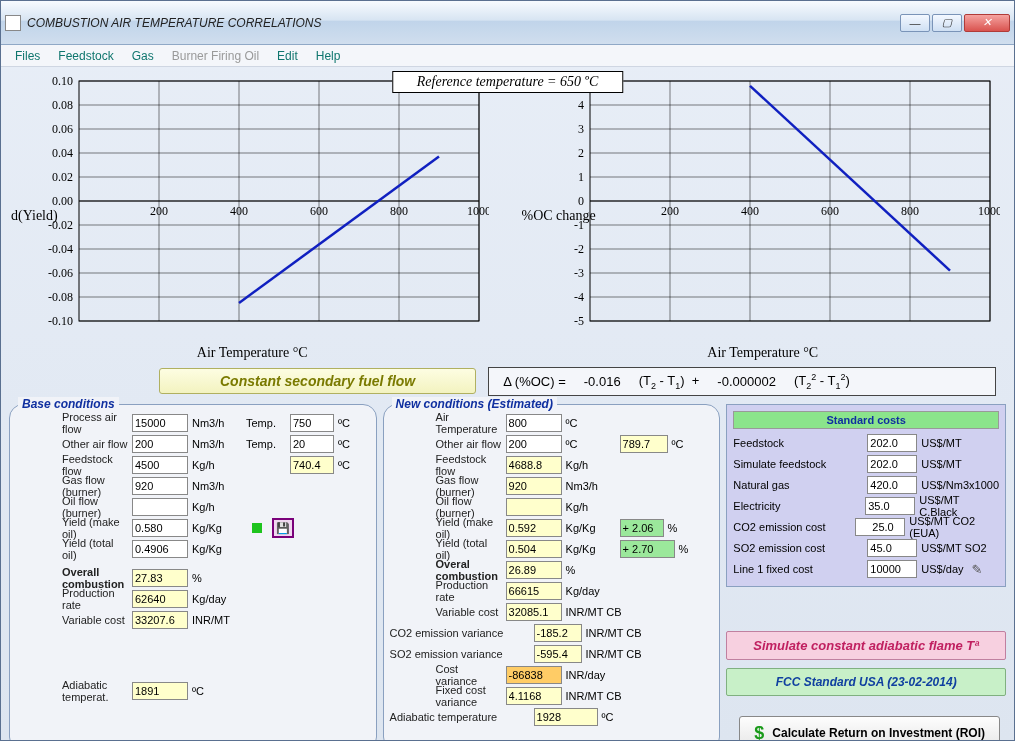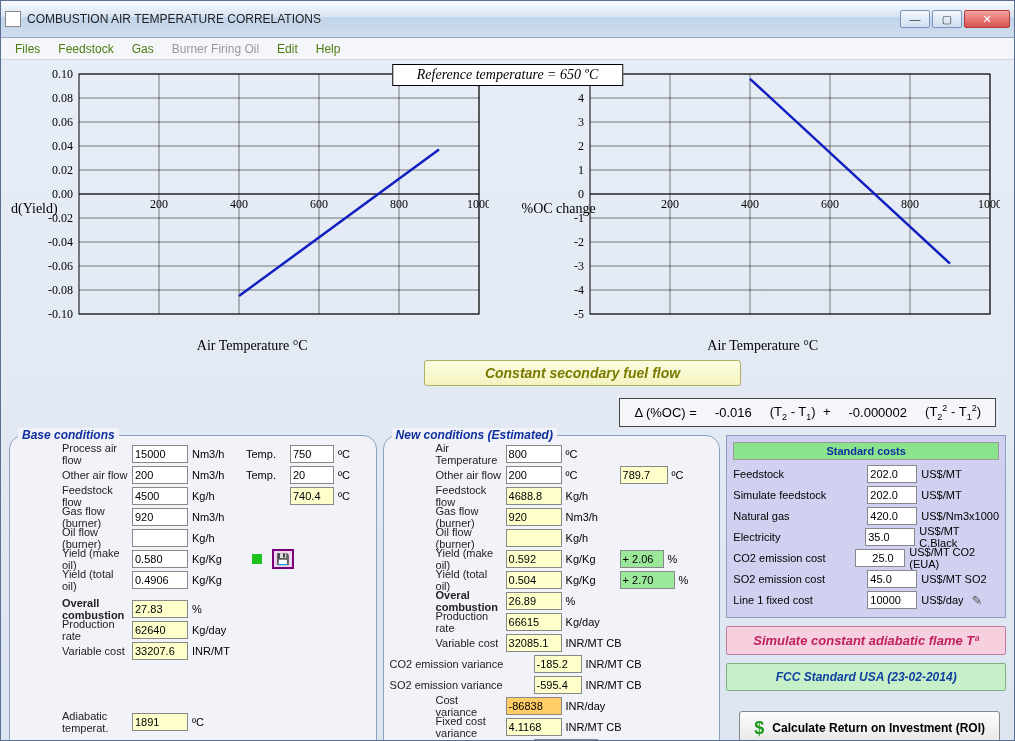--- a/index.html
+++ b/index.html
@@ -11,25 +11,26 @@
     user-select: none;
   }
   .window {
     width: 1015px; height: 741px;
     background: linear-gradient(#e8eef7, #dde5f0);
     border: 1px solid #5a7090;
     position: relative;
     overflow: hidden;
   }
   .titlebar {
-    height: 37px;
+    height: 44px;
     background: linear-gradient(#f7fbff, #d7e4f2 45%, #c0d4ea 46%, #d0deee);
     border-bottom: 1px solid #8fa8c6;
     display: flex; align-items: center;
     padding: 0 4px;
+    font-style: italic;
   }
   .titlebar .app-icon {
     width: 16px; height: 16px; margin-right: 6px;
     background: #fff; border: 1px solid #888;
   }
   .titlebar .title { flex: 1; font-size: 12px; color: #222; }
   .winbtns { display: flex; gap: 2px; }
   .winbtn {
     width: 30px; height: 18px; border: 1px solid #7a94b8;
     border-radius: 2px;
@@ -38,42 +39,42 @@
     font-size: 11px; color:#333;
   }
   .winbtn.close { width: 46px; background: linear-gradient(#f5a3a0,#d9534f); color:#fff; border-color:#b03b38;}
   .menubar {
     height: 22px; background: #f4f6fa;
     border-bottom: 1px solid #cfd6e2;
     display: flex; align-items: center;
     padding: 0 6px; gap: 2px;
     font-size: 12px;
   }
-  .menuitem { padding: 2px 8px; color:#4d7c0f; }
+  .menuitem { padding: 2px 8px; color:#0f766e; }
   .menuitem.disabled { color:#9a9a9a; }
   .content {
     padding: 4px 8px 8px 8px;
   }
   .charts-row { display:flex; gap: 24px; position:relative; }
   .chart-wrap { flex:1; position:relative; }
   .ref-box {
     position:absolute; left:50%; top:0px; transform:translateX(-50%);
     background:#fff; border:1px solid #000; padding:2px 24px;
     font-style:italic; font-family: "Times New Roman", serif; font-size: 14px;
     z-index: 5;
   }
   .ylabel {
     position:absolute; left:2px; top:50%; transform:translateY(-50%);
     font-family:"Times New Roman",serif; font-size:14px;
   }
   .xlabel {
     text-align:center; font-family:"Times New Roman",serif; font-size:14px; margin-top:2px;
   }
   svg.chart { background:transparent; }
-  .below-charts { display:flex; align-items:center; gap: 12px; margin: 6px 0 8px 0; flex-direction: column;}
+  .below-charts { display:flex; align-items:center; gap: 12px; margin: 6px 0 8px 0;}
   .yellow-btn {
     background: linear-gradient(#fdfde2,#f3f3c0);
     border:1px solid #b0b060;
     color:#7a7a00; font-weight:bold; font-style:italic;
     font-size:14px; padding:4px 60px; border-radius:3px;
     margin-left: 150px;
   }
   .formula-box {
     border:1px solid #444; background:#f4f6fa; padding:4px 14px;
     font-size:13px; flex:1; display:flex; gap:18px; align-items:center;
@@ -115,21 +116,21 @@
   .costs-box {
     background:#d0d0f0; border:1px solid #8aa0c0; padding:6px;
   }
   .costs-title {
     background:#8be48b; text-align:center; font-weight:bold;
     padding:2px; margin-bottom:4px; border:1px solid #999; color:#1030a0;
   }
   .pink-btn {
     background:#f7d0e0; border:1px solid #c080a0; color:#c02060;
     font-weight:bold; font-style:italic; font-size:13px;
-    text-align:center; padding:6px; border-radius:2px;
+    text-align:center; padding:6px; border-radius:2px;margin-top:36px;
   }
   .green-btn {
     background:#c8f0c8; border:1px solid #80b080; color:#1040a0;
     font-weight:bold; font-style:italic; font-size:12px;
     text-align:center; padding:6px; border-radius:2px;
   }
   .roi-btn {
     background:linear-gradient(#fdfdfd,#e5e5e5);
     border:1px solid #888; border-radius:3px; padding:6px 14px;
     display:flex; align-items:center; gap:8px; font-weight:bold;

